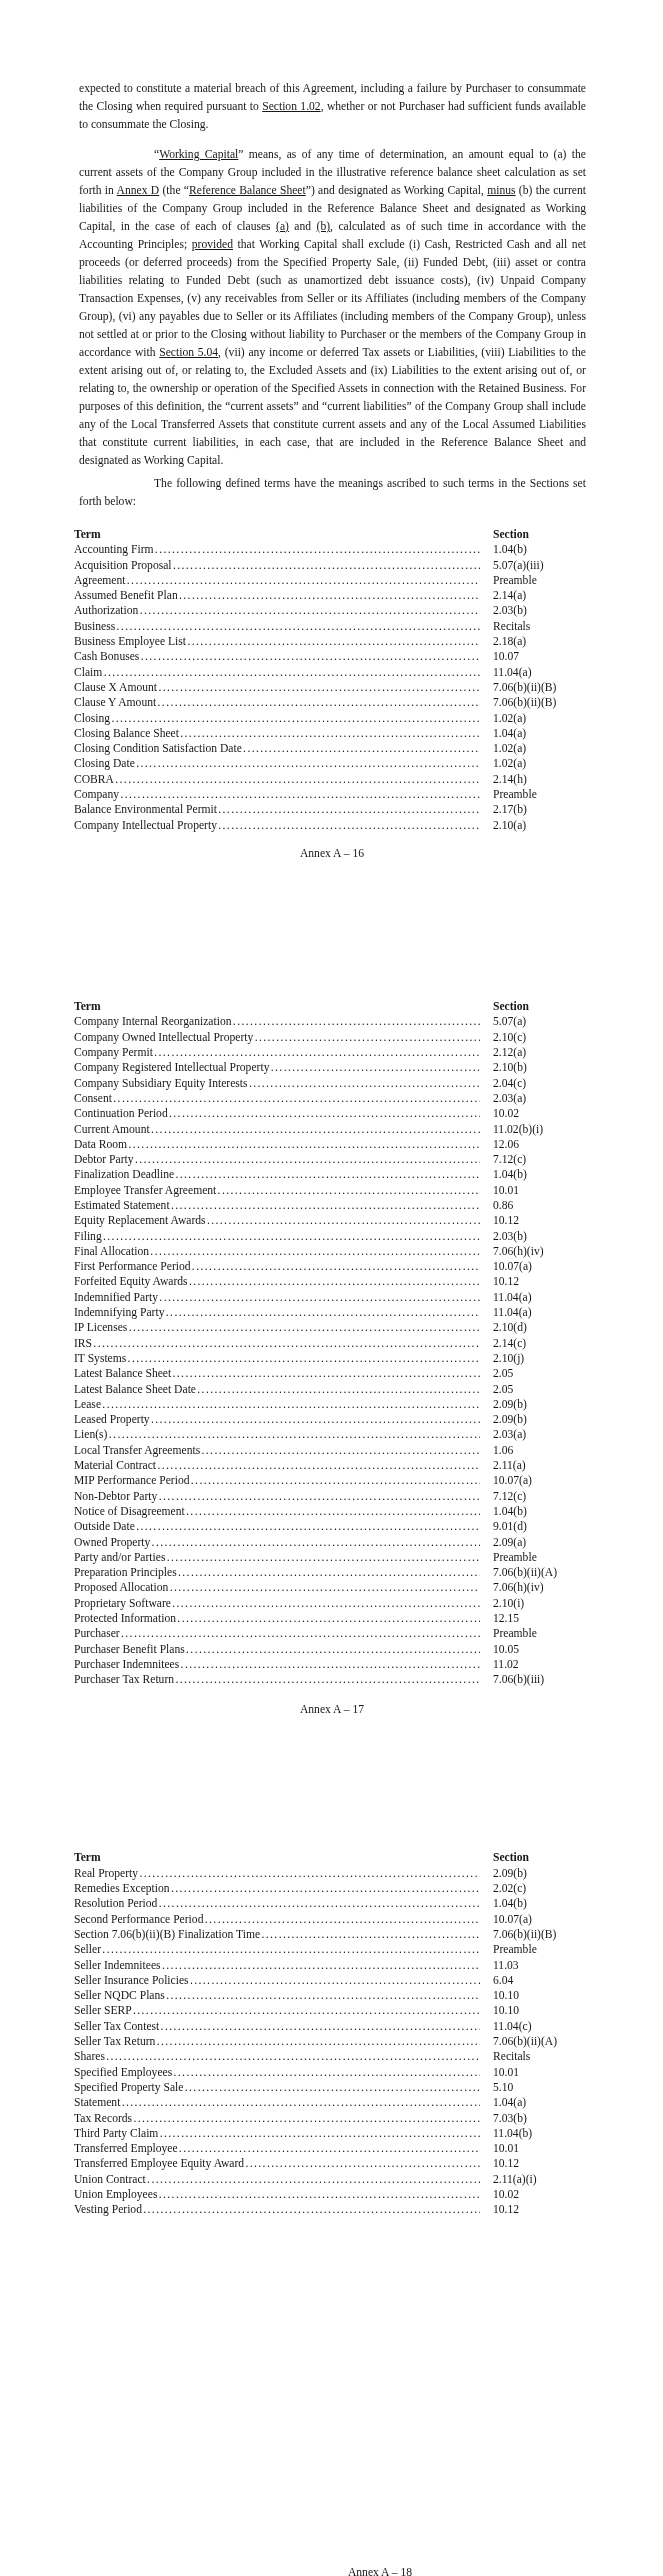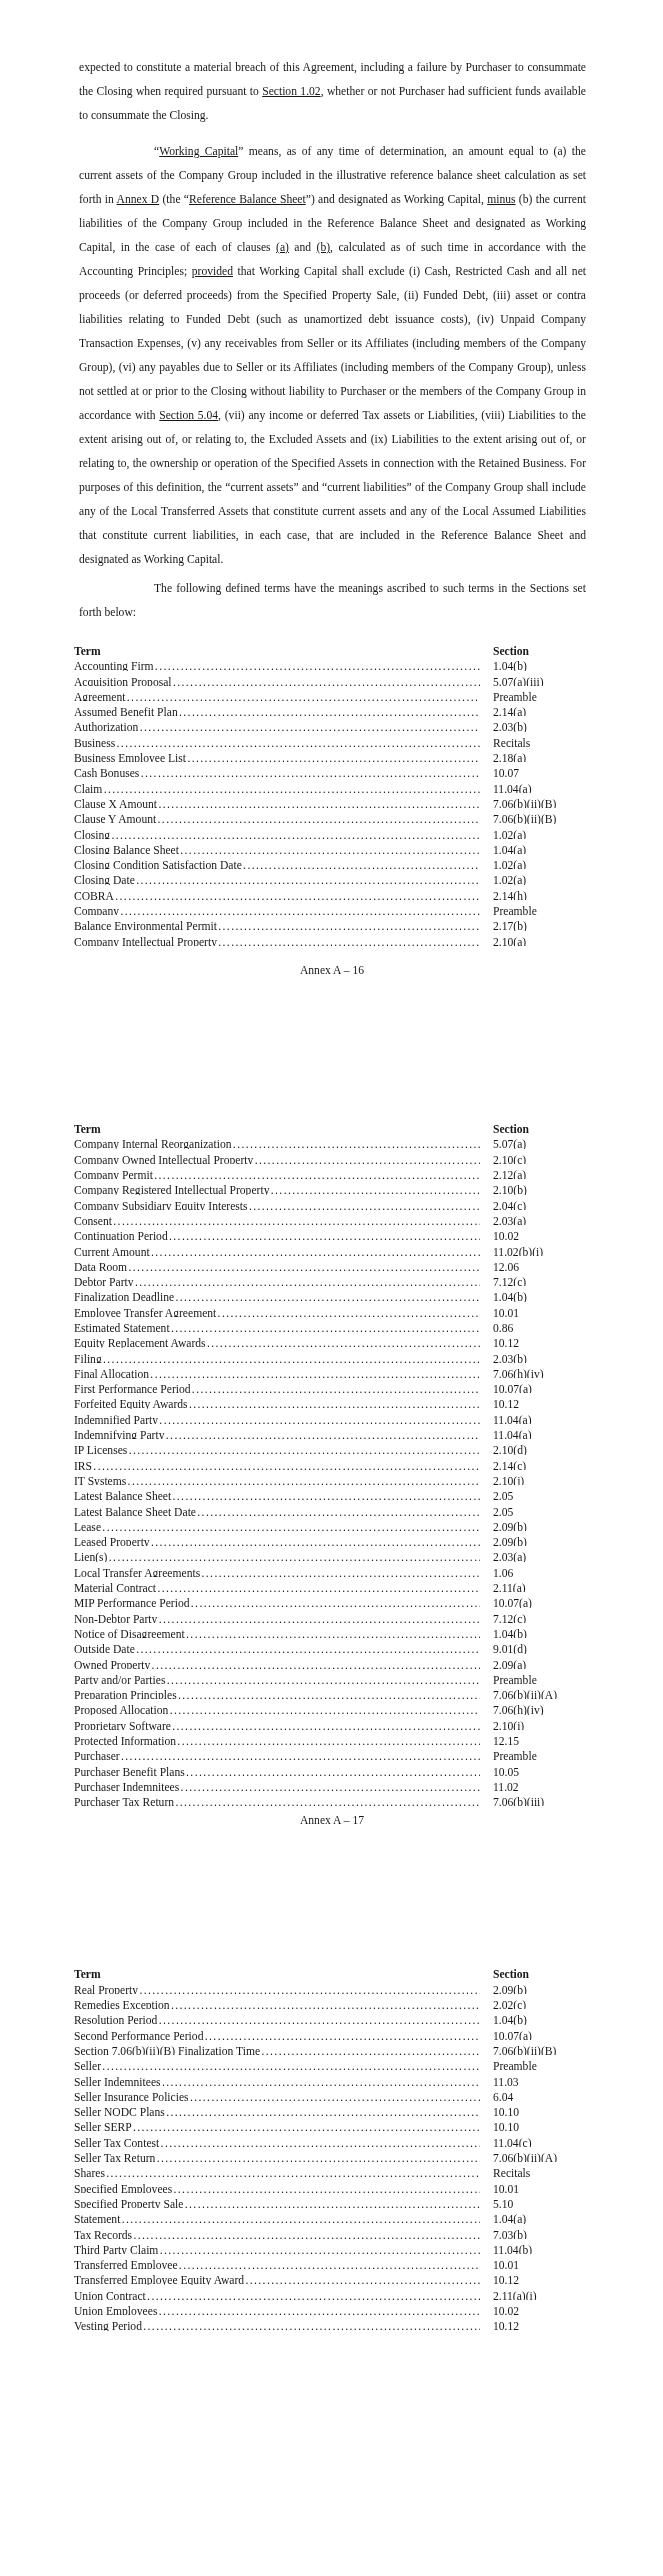--- a/index.html
+++ b/index.html
@@ -6,24 +6,24 @@
     margin: 0;
     padding: 0;
     background: #ffffff;
   }
   .doc {
     position: relative;
     width: 664px;
     height: 2576px;
     background: #ffffff;
     box-sizing: border-box;
-    padding-top: 56px;
+    padding-top: 80px;
     font-family: "Liberation Serif", "DejaVu Serif", serif;
     font-size: 11.6px;
-    line-height: 24px;
+    line-height: 18px;
     color: #171717;
     overflow: hidden;
   }
   p.para {
     margin: 0 0 0 79px;
     width: 507px;
     text-align: justify;
   }
   p.para u {
     text-underline-offset: 1.3px;
@@ -62,21 +62,21 @@
   }
   .section { flex: none; width: 80px; white-space: nowrap; }
   .thead .spacer { flex: 1 1 auto; }
   .bold { font-weight: bold; }
 
   .page-footer {
     width: 664px;
     text-align: center;
   }
   #f1 { margin-top: 13.2px; }
-  #f2 { margin-top: 3px; text-align: center; }
+  #f2 { margin-top: 15px; text-align: center; }
   #f3 { margin-top: 347px; margin-left: 48px; }
 </style>
 </head>
 <body>
 
 <div class="doc">
 
   <p class="para" id="p1"><span>expected to constitute a material breach of this Agreement, including a failure by Purchaser to consummate the Closing when required pursuant to </span><u>Section 1.02</u><span>, whether or not Purchaser had sufficient funds available to consummate the Closing.</span></p>
 
   <p class="para indent" id="p2"><span>“</span><u>Working Capital</u><span>” means, as of any time of determination, an amount equal to (a) the current assets of the Company Group included in the illustrative reference balance sheet calculation as set forth in </span><u>Annex D</u><span> (the “</span><u>Reference Balance Sheet</u><span>”) and designated as Working Capital, </span><u>minus</u><span> (b) the current liabilities of the Company Group included in the Reference Balance Sheet and designated as Working Capital, in the case of each of clauses </span><u>(a)</u><span> and </span><u>(b)</u><span>, calculated as of such time in accordance with the Accounting Principles; </span><u>provided</u><span> that Working Capital shall exclude (i) Cash, Restricted Cash and all net proceeds (or deferred proceeds) from the Specified Property Sale, (ii) Funded Debt, (iii) asset or contra liabilities relating to Funded Debt (such as unamortized debt issuance costs), (iv) Unpaid Company Transaction Expenses, (v) any receivables from Seller or its Affiliates (including members of the Company Group), (vi) any payables due to Seller or its Affiliates (including members of the Company Group), unless not settled at or prior to the Closing without liability to Purchaser or the members of the Company Group in accordance with </span><u>Section 5.04</u><span>, (vii) any income or deferred Tax assets or Liabilities, (viii) Liabilities to the extent arising out of, or relating to, the Excluded Assets and (ix) Liabilities to the extent arising out of, or relating to, the ownership or operation of the Specified Assets in connection with the Retained Business.  For purposes of this definition, the “current assets” and “current liabilities” of the Company Group shall include any of the Local Transferred Assets that constitute current assets and any of the Local Assumed Liabilities that constitute current liabilities, in each case, that are included in the Reference Balance Sheet and designated as Working Capital.</span></p>

